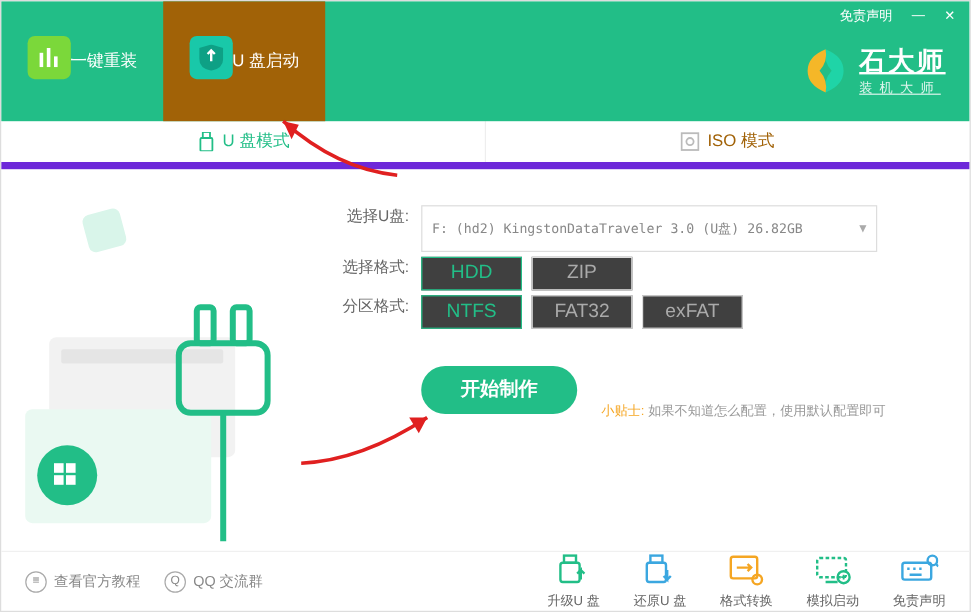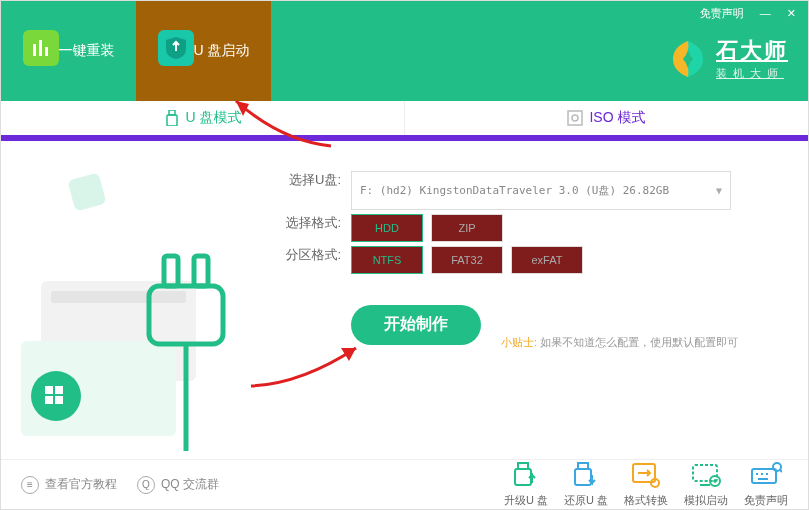--- a/index.html
+++ b/index.html
@@ -13,45 +13,45 @@
     .nav-icon.teal { background: #19c8a9; }
     .nav-icon.orange { background: #f5b728; }
     .window-controls { position: absolute; top: 0; right: 0; display: flex; align-items: center; height: 24px; padding: 0 8px; gap: 8px; color: #fff; font-size: 11px; }
     .win-btn { cursor: pointer; padding: 2px 4px; }
     .brand { position: absolute; right: 20px; top: 35px; display: flex; align-items: center; color: #fff; }
     .brand-logo { width: 40px; height: 40px; margin-right: 8px; }
     .brand-text { display: flex; flex-direction: column; text-decoration: underline; }
     .brand-title { font-size: 22px; font-weight: bold; letter-spacing: 2px; }
     .brand-sub { font-size: 11px; letter-spacing: 6px; opacity: 0.85; }
     .mode-tabs { display: flex; height: 40px; border-bottom: 6px solid #6d28d9; }
-    .mode-tab { flex: 1; display: flex; align-items: center; justify-content: center; font-size: 14px; color: #6d28d9; cursor: pointer; gap: 6px; border-right: 1px solid #eee; }
+    .mode-tab { flex: 1; display: flex; align-items: center; justify-content: center; font-size: 14px; color: #a16207; cursor: pointer; gap: 6px; border-right: 1px solid #eee; }
     .mode-tab:last-child { border-right: none; }
     .mode-tab.active { color: #22be87; }
     .mode-icon { width: 16px; height: 16px; }
     .content { display: flex; height: 320px; }
     .illustration { width: 270px; position: relative; }
     .illus-bg { position: absolute; inset: 0; }
     .form-area { flex: 1; padding: 30px 40px 0 0; }
     .form-row { display: flex; margin-bottom: 4px; }
     .form-label { width: 70px; font-size: 13px; color: #666; text-align: right; margin-right: 10px; }
     .select-box { flex: 1; max-width: 380px; height: 39px; border: 1px solid #ddd; display: flex; align-items: center; padding: 0 8px; font-size: 11px; color: #888; font-family: monospace; cursor: pointer; position: relative; }
     .select-arrow { position: absolute; right: 8px; color: #aaa; font-size: 10px; }
     .btn-group { display: flex; gap: 8px; }
-    .opt-btn { width: 72px; height: 28px; border: 1px solid #ddd; background: #7f1d1d; font-size: 11px; color: #aaa; cursor: pointer; display: flex; align-items: center; justify-content: center; }
+    .opt-btn { width: 84px; height: 28px; border: 1px solid #ddd; background: #404040; font-size: 16px; color: #aaa; cursor: pointer; display: flex; align-items: center; justify-content: center; }
     .opt-btn.selected { border-color: #22be87; color: #22be87; }
     .start-row { margin-top: 25px; display: flex; align-items: center; }
     .start-btn { width: 130px; height: 40px; background: #22be87; color: #fff; border: none; border-radius: 20px; font-size: 16px; cursor: pointer; margin-left: 80px; font-weight: bold; }
     .tip { margin-left: 20px; font-size: 11px; margin-top: 36px; }
     .tip-label { color: #f5a623; }
     .tip-text { color: #999; }
     .footer { position: absolute; bottom: 0; left: 0; right: 0; height: 50px; display: flex; align-items: center; padding: 0 20px; border-top: 1px solid #f0f0f0; }
     .footer-left { display: flex; gap: 20px; }
     .footer-link { display: flex; align-items: center; gap: 6px; font-size: 12px; color: #888; cursor: pointer; }
     .footer-link-icon { width: 18px; height: 18px; border: 1.5px solid #aaa; border-radius: 50%; display: flex; align-items: center; justify-content: center; font-size: 10px; }
-    .footer-tools { display: flex; gap: 16px; margin-left: auto; }
+    .footer-tools { display: flex; gap: 28px; margin-left: auto; }
     .tool-item { display: flex; flex-direction: column; align-items: center; gap: 4px; font-size: 11px; color: #666; cursor: pointer; }
     .tool-icon { width: 32px; height: 28px; }
     .arrow-red { position: absolute; pointer-events: none; z-index: 100; }
     .arrow1 { top: 85px; left: 220px; width: 120px; height: 70px; }
     .arrow2 { top: 335px; left: 240px; width: 130px; height: 55px; }
   </style>
 </head>
 <body>
 
 <div class="window">

